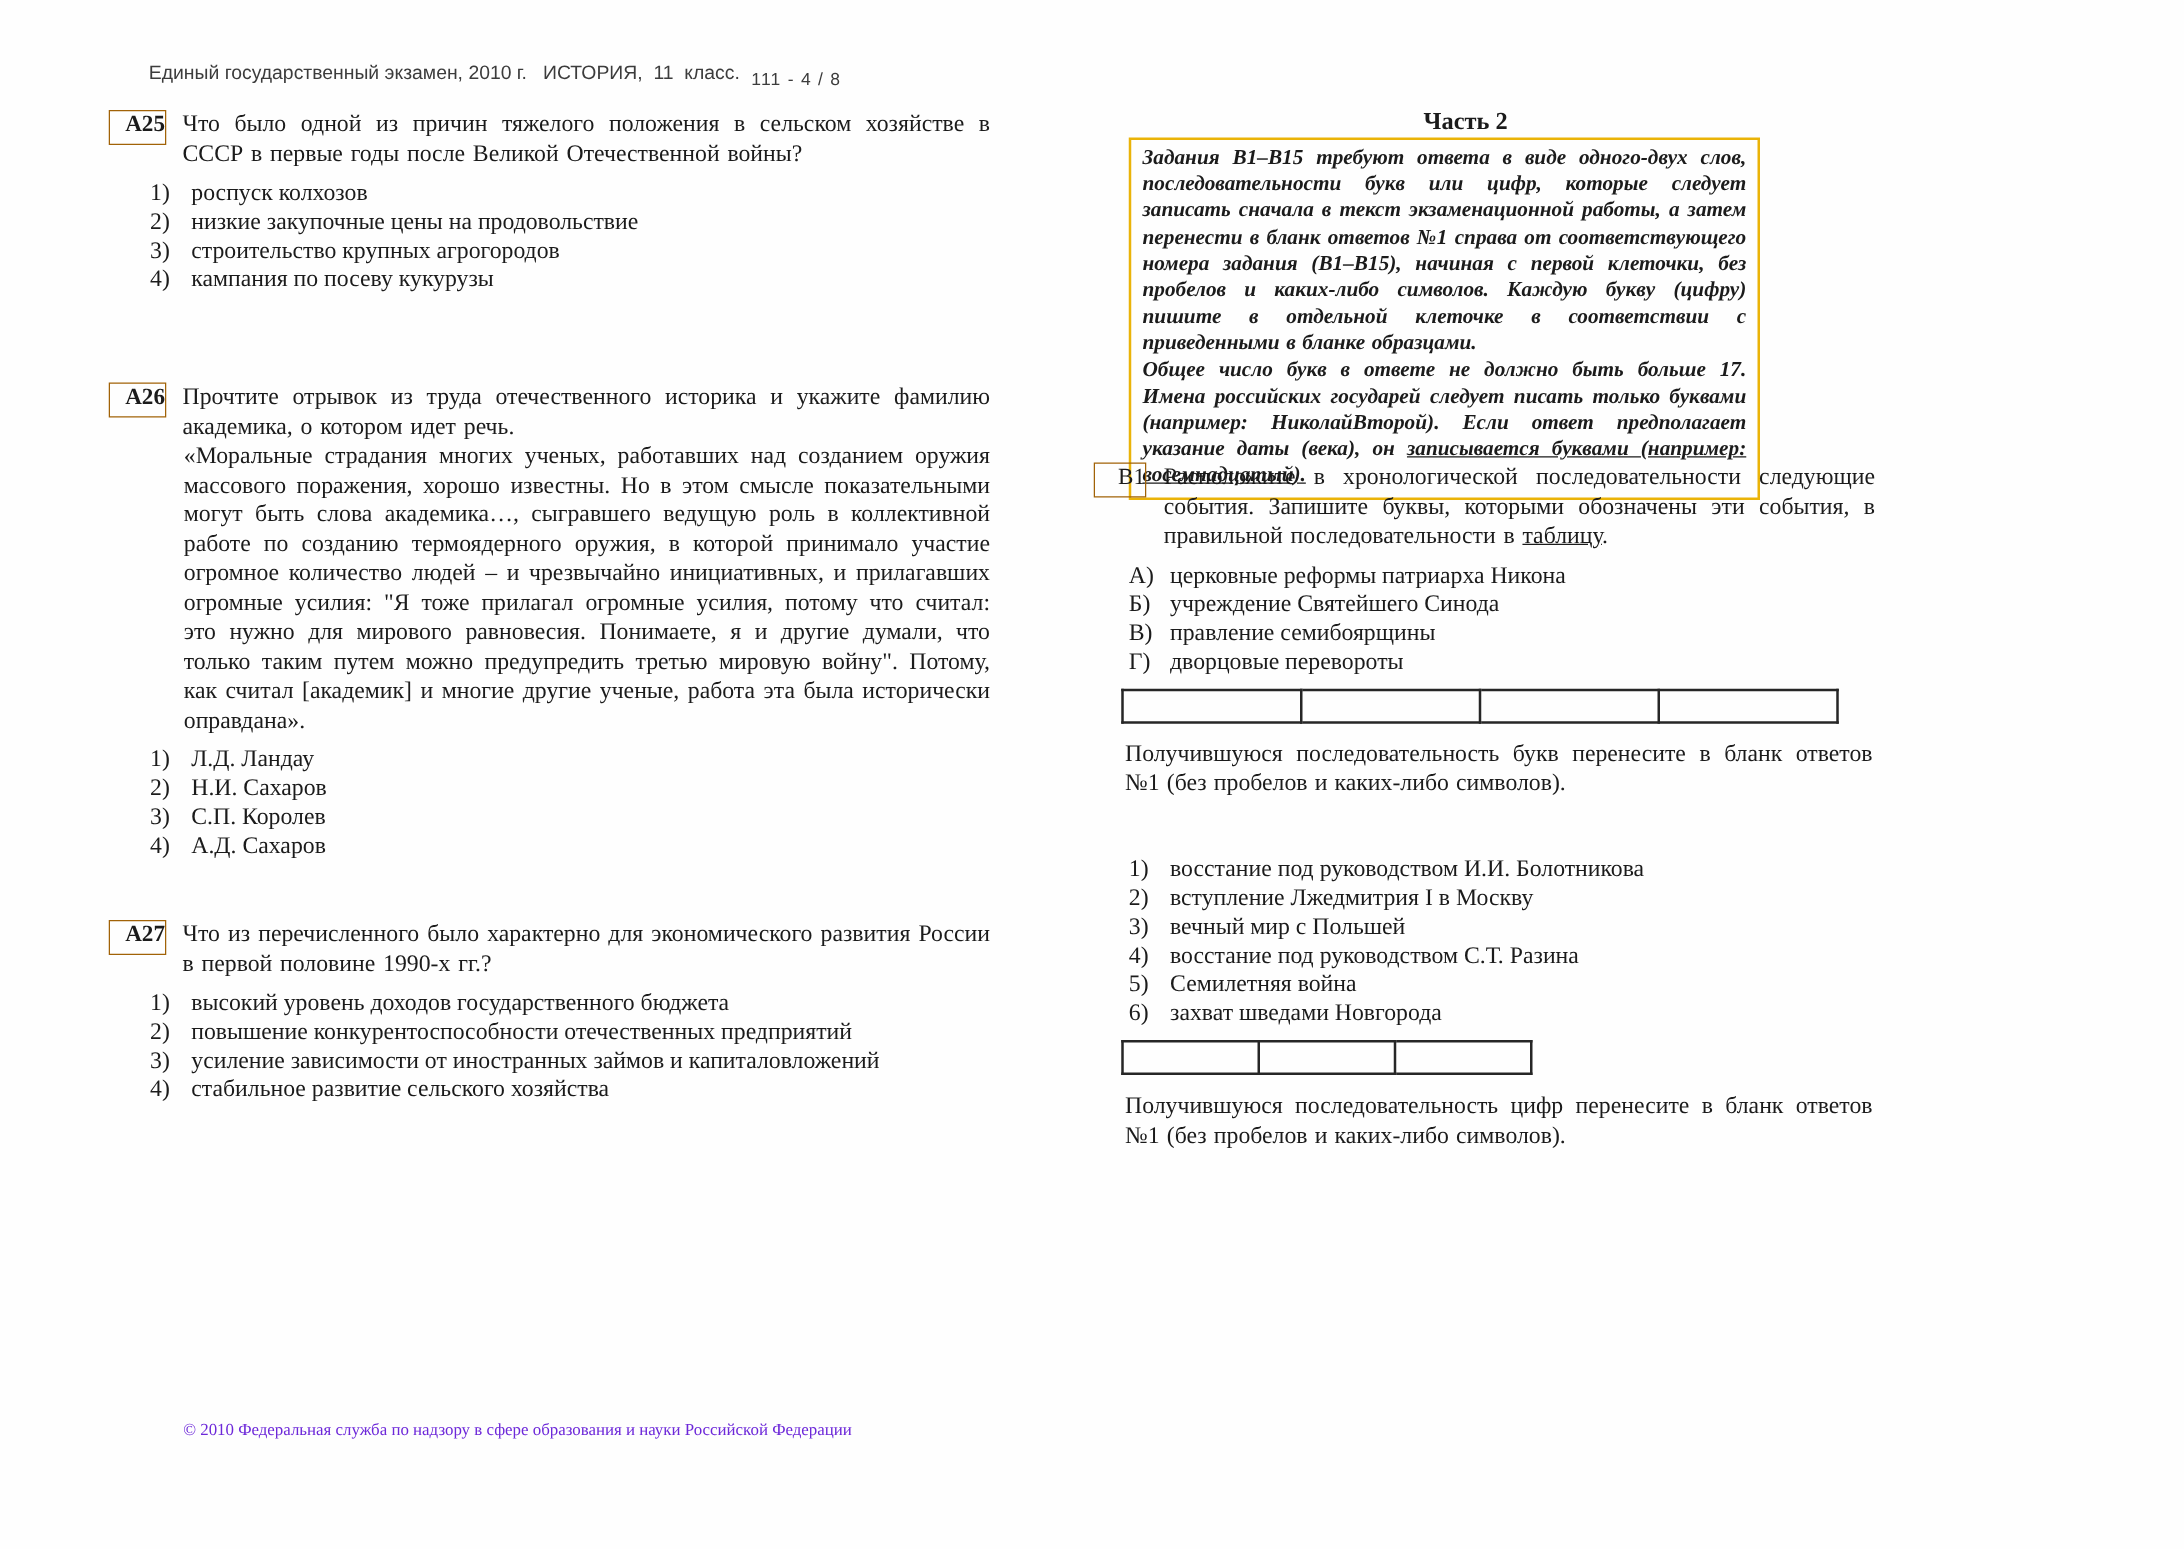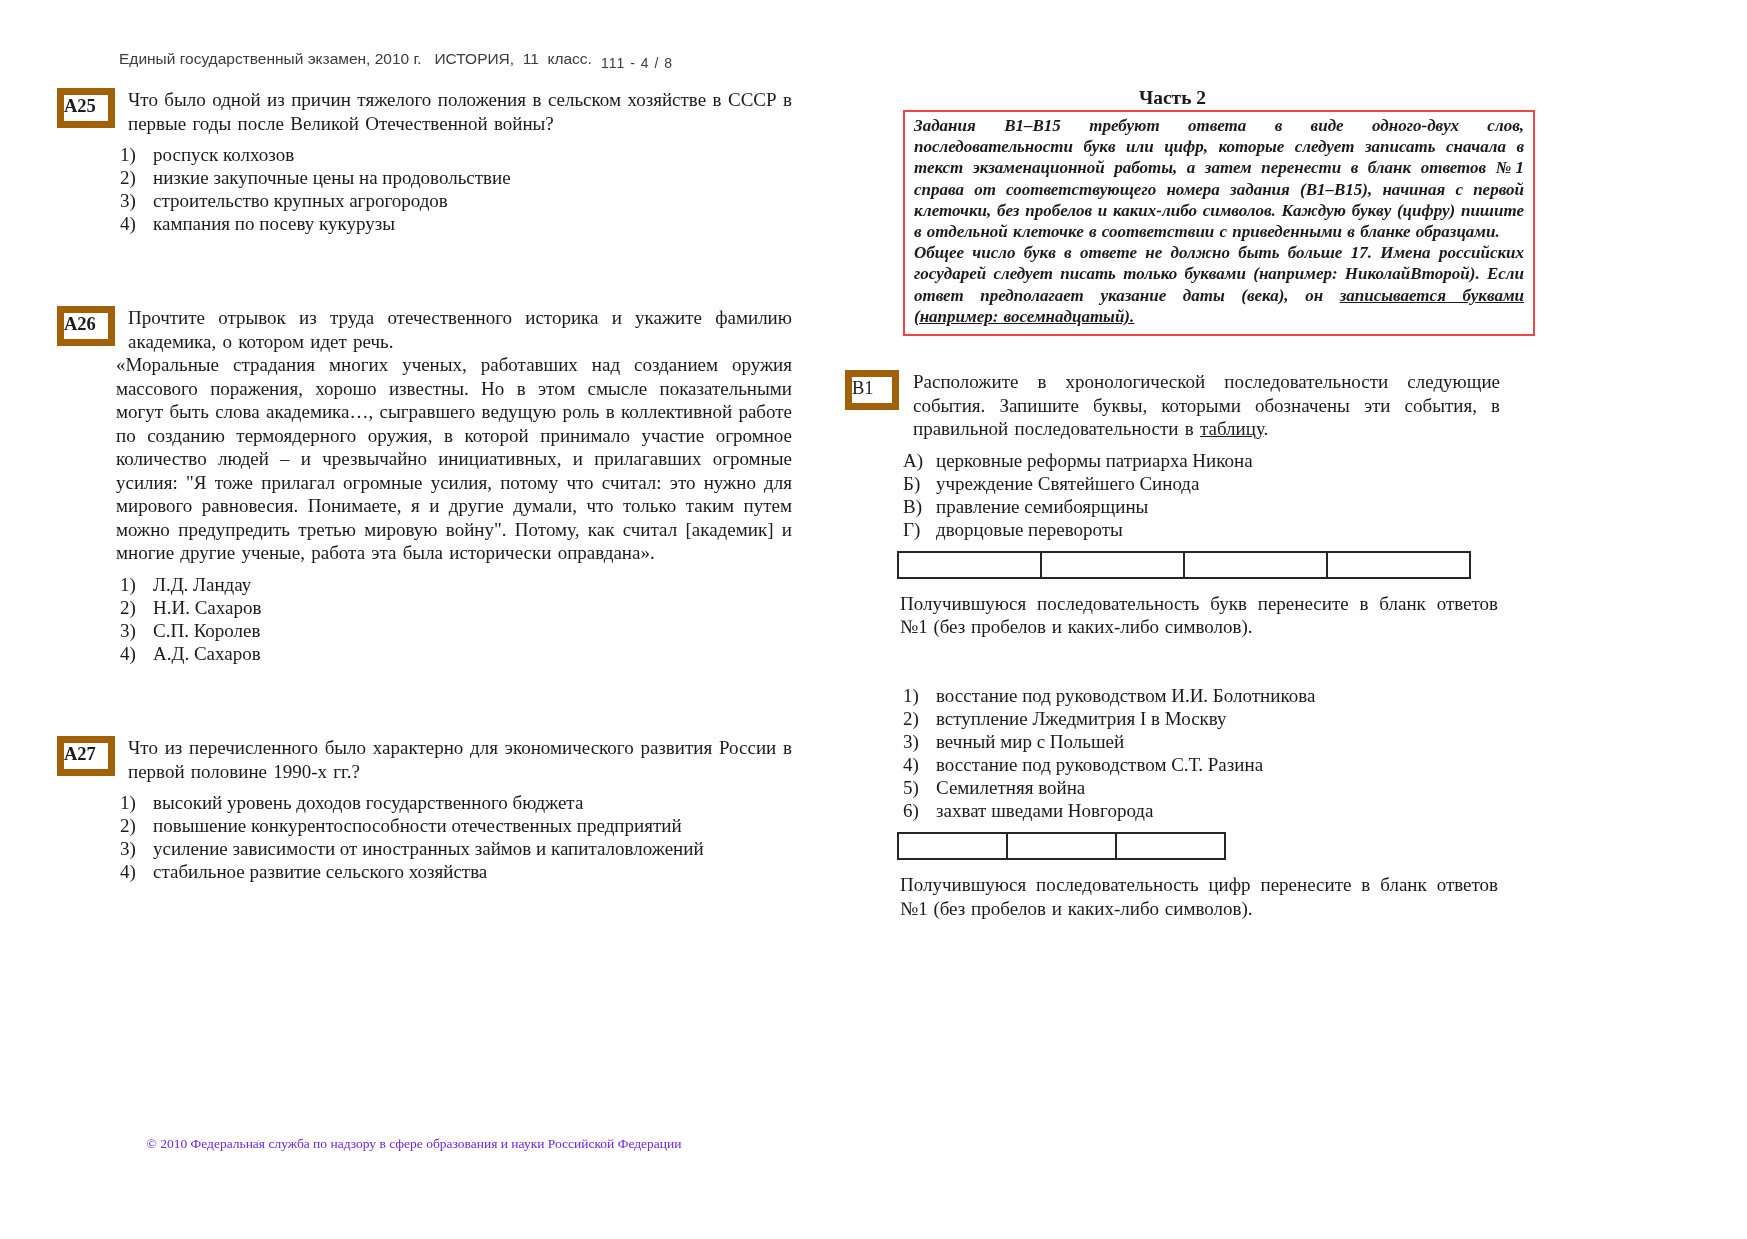--- a/index.html
+++ b/index.html
@@ -10,36 +10,36 @@
   }
   .hdr{position:absolute;left:119px;top:50px;font-family:"Liberation Sans",sans-serif;
        font-size:15.5px;line-height:18px;color:#3c3c3c;}
   .pcode{position:absolute;left:601px;top:52px;font-family:"Liberation Sans",sans-serif;
        font-size:14px;color:#3c3c3c;letter-spacing:1px;}
 
   .qb{position:absolute;}
   .qb.leftcol{left:57px;width:735px;}
   .qb.rightcol{left:845px;width:655px;}
   .qhead{display:flex;align-items:flex-start;}
-  .qlabel{flex:0 0 auto;border:7px solid #a16207;font-weight:bold;text-align:left;}
+  .qlabel{flex:0 0 auto;border:1px solid #a16207;font-weight:bold;text-align:right;margin-left:30px;}
   .qlabel.a{width:44px;padding:0 0 2px;font-size:18.5px;margin-right:13px;}
   .qlabel.b{width:40px;padding:0 0 2px;font-size:18.5px;margin-right:14px;}
   .qtext{flex:1;text-align:justify;word-spacing:1.5px;}
-  .passage{margin-left:59px;text-align:justify;word-spacing:1.5px;}
+  .passage{margin-left:90px;text-align:justify;word-spacing:1.5px;}
   .opts{margin-top:8px;}
   .opts.oa{margin-left:63px;}
   .opts.ob{margin-left:58px;}
   .opt{display:flex;line-height:23px;}
   .opt .om{flex:0 0 33px;}
   .opt .ot{flex:1;}
 
   .p2title{position:absolute;left:845px;top:86px;width:655px;text-align:center;
            font-weight:bold;font-size:19.5px;}
-  .ibox{position:absolute;left:903px;top:110px;width:632px;box-sizing:border-box;
-        border:2px solid #ef4444;padding:3px 9px 7px 9px;
+  .ibox{position:absolute;left:903px;top:110px;width:505px;box-sizing:border-box;
+        border:2px solid #eab308;padding:3px 9px 7px 9px;
         font-weight:bold;font-style:italic;font-size:17px;line-height:21.2px;
         text-align:justify;word-spacing:1px;}
   .ibox p{margin:0;}
   .u{text-decoration:underline;}
 
   .ans{border-collapse:collapse;margin-left:52px;margin-top:10px;}
   .ans td{border:2px solid #262626;height:24px;padding:0;}
   .ans4 td{width:141px;}
   .ans3 td{width:107px;}
   .note{margin-left:55px;margin-top:13px;width:598px;text-align:justify;word-spacing:1px;}

